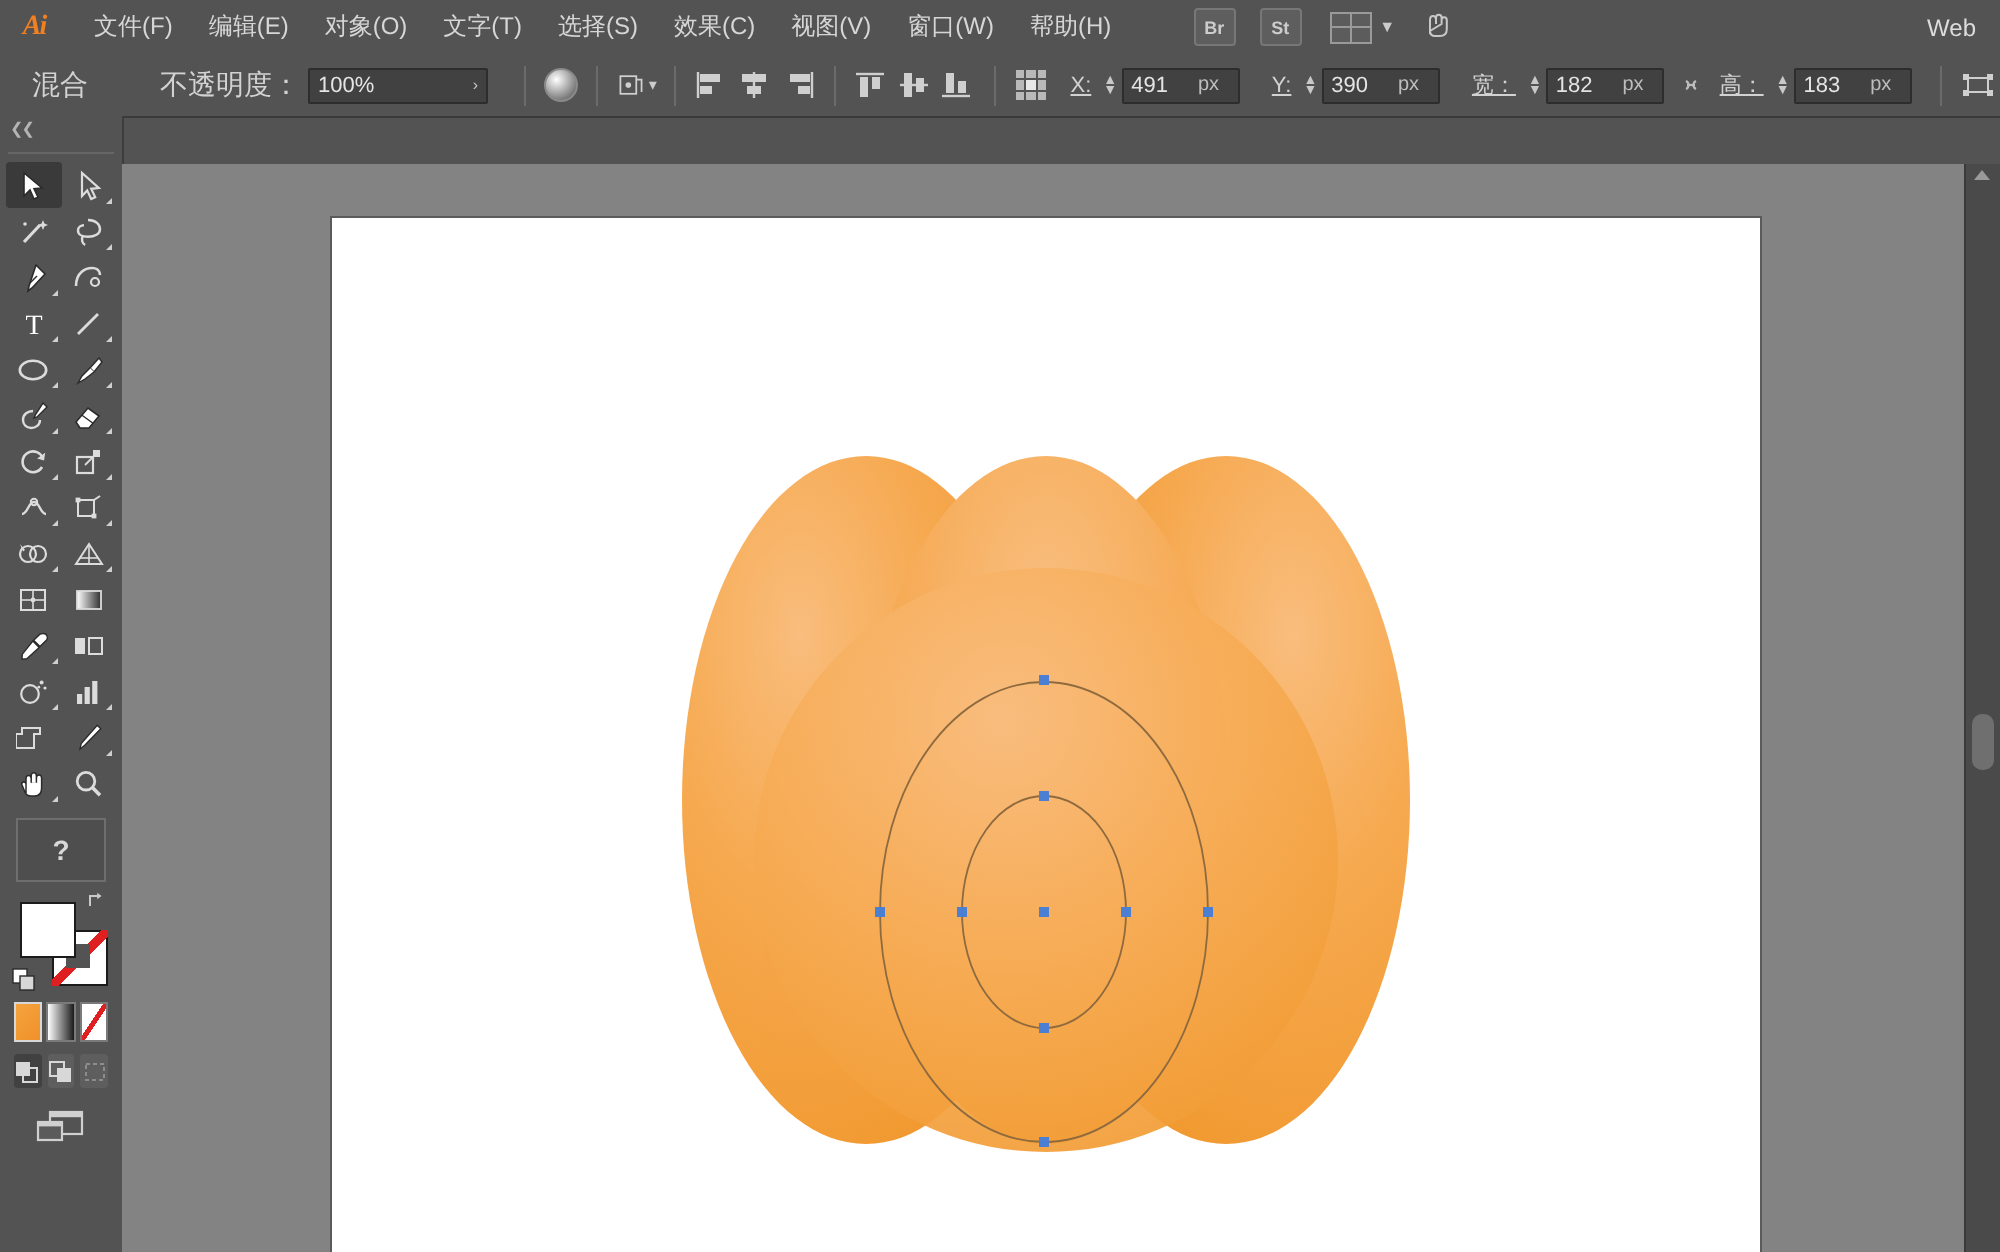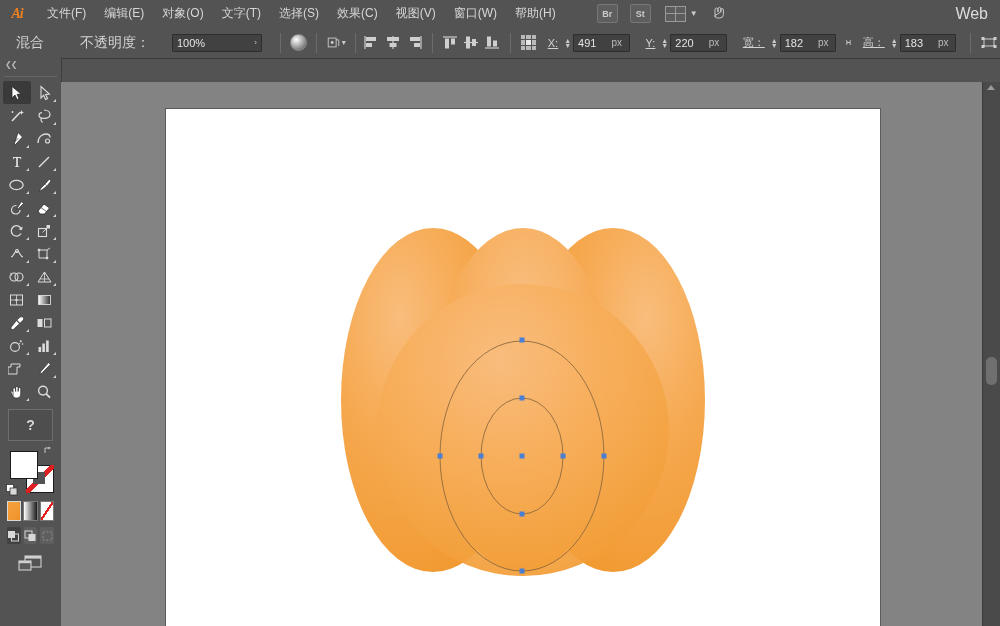--- a/index.html
+++ b/index.html
@@ -39,38 +39,38 @@
   .arrange-btn{
     display:flex;align-items:center;margin:0 4px 0 8px;
   }
   .arrange-grid{
     width:19px;height:14px;border:1px solid #9a9a9a;
     display:grid;grid-template-columns:1fr 1fr;gap:1px;background:#9a9a9a;
   }
   .arrange-grid i{background:#5c5c5c;display:block;}
   .chev{margin-left:4px;font-size:8px;color:#ccc;}
   .hand-ico{margin:0 8px;font-size:14px;color:#c8c8c8;}
-  .web-label{font-size:16px;color:#dcdcdc;padding:0 6px;}
+  .web-label{font-size:12px;color:#dcdcdc;padding:0 6px;}
 
   
   .controlbar{
     position:absolute;left:0;top:27px;width:1000px;height:31px;
     background:#535353;border-bottom:1px solid #3a3a3a;
     display:flex;align-items:center;
   }
   .cb-label{font-size:14px;color:#d2d2d2;white-space:nowrap;}
   .cb-sep{width:1px;height:20px;background:#6b6b6b;margin:0 7px;}
   .blendlbl{margin-left:16px;margin-right:14px;}
   .opacity-group{display:flex;align-items:center;margin-left:22px;}
   .field{
     background:#414141;border:1px solid #2d2d2d;height:16px;
     display:flex;align-items:center;padding:0 4px;color:#e4e4e4;
     font-size:11px;border-radius:1px;
   }
-  .field.op{width:80px;margin-left:22px;justify-content:space-between;}
+  .field.op{width:80px;margin-left:4px;justify-content:space-between;}
   .field.num{width:56px;margin-left:2px;}
   .fld-unit{color:#bdbdbd;font-size:10px;margin-left:15px;}
   .tri{font-size:8px;color:#c6c6c6;}
 
   .icon-btn{
     width:20px;height:20px;margin:0 2px;display:flex;
     align-items:center;justify-content:center;
   }
   .spin{
     display:flex;flex-direction:column;margin-left:6px;line-height:5px;
@@ -341,21 +341,21 @@
     <span class="cb-label coordlbl">X:</span>
     <span class="spin">▲<br>▼</span>
     <span class="field num">
       <span>491</span>
       <span class="fld-unit">px</span>
     </span>
 
     <span class="cb-label coordlbl" style="margin-left:16px">Y:</span>
     <span class="spin">▲<br>▼</span>
     <span class="field num">
-      <span>220</span>
+      <span>390</span>
       <span class="fld-unit">px</span>
     </span>
 
     <span class="cb-label coordlbl" style="margin-left:16px">宽：</span>
     <span class="spin">▲<br>▼</span>
     <span class="field num">
       <span>182</span>
       <span class="fld-unit">px</span>
     </span>
 

